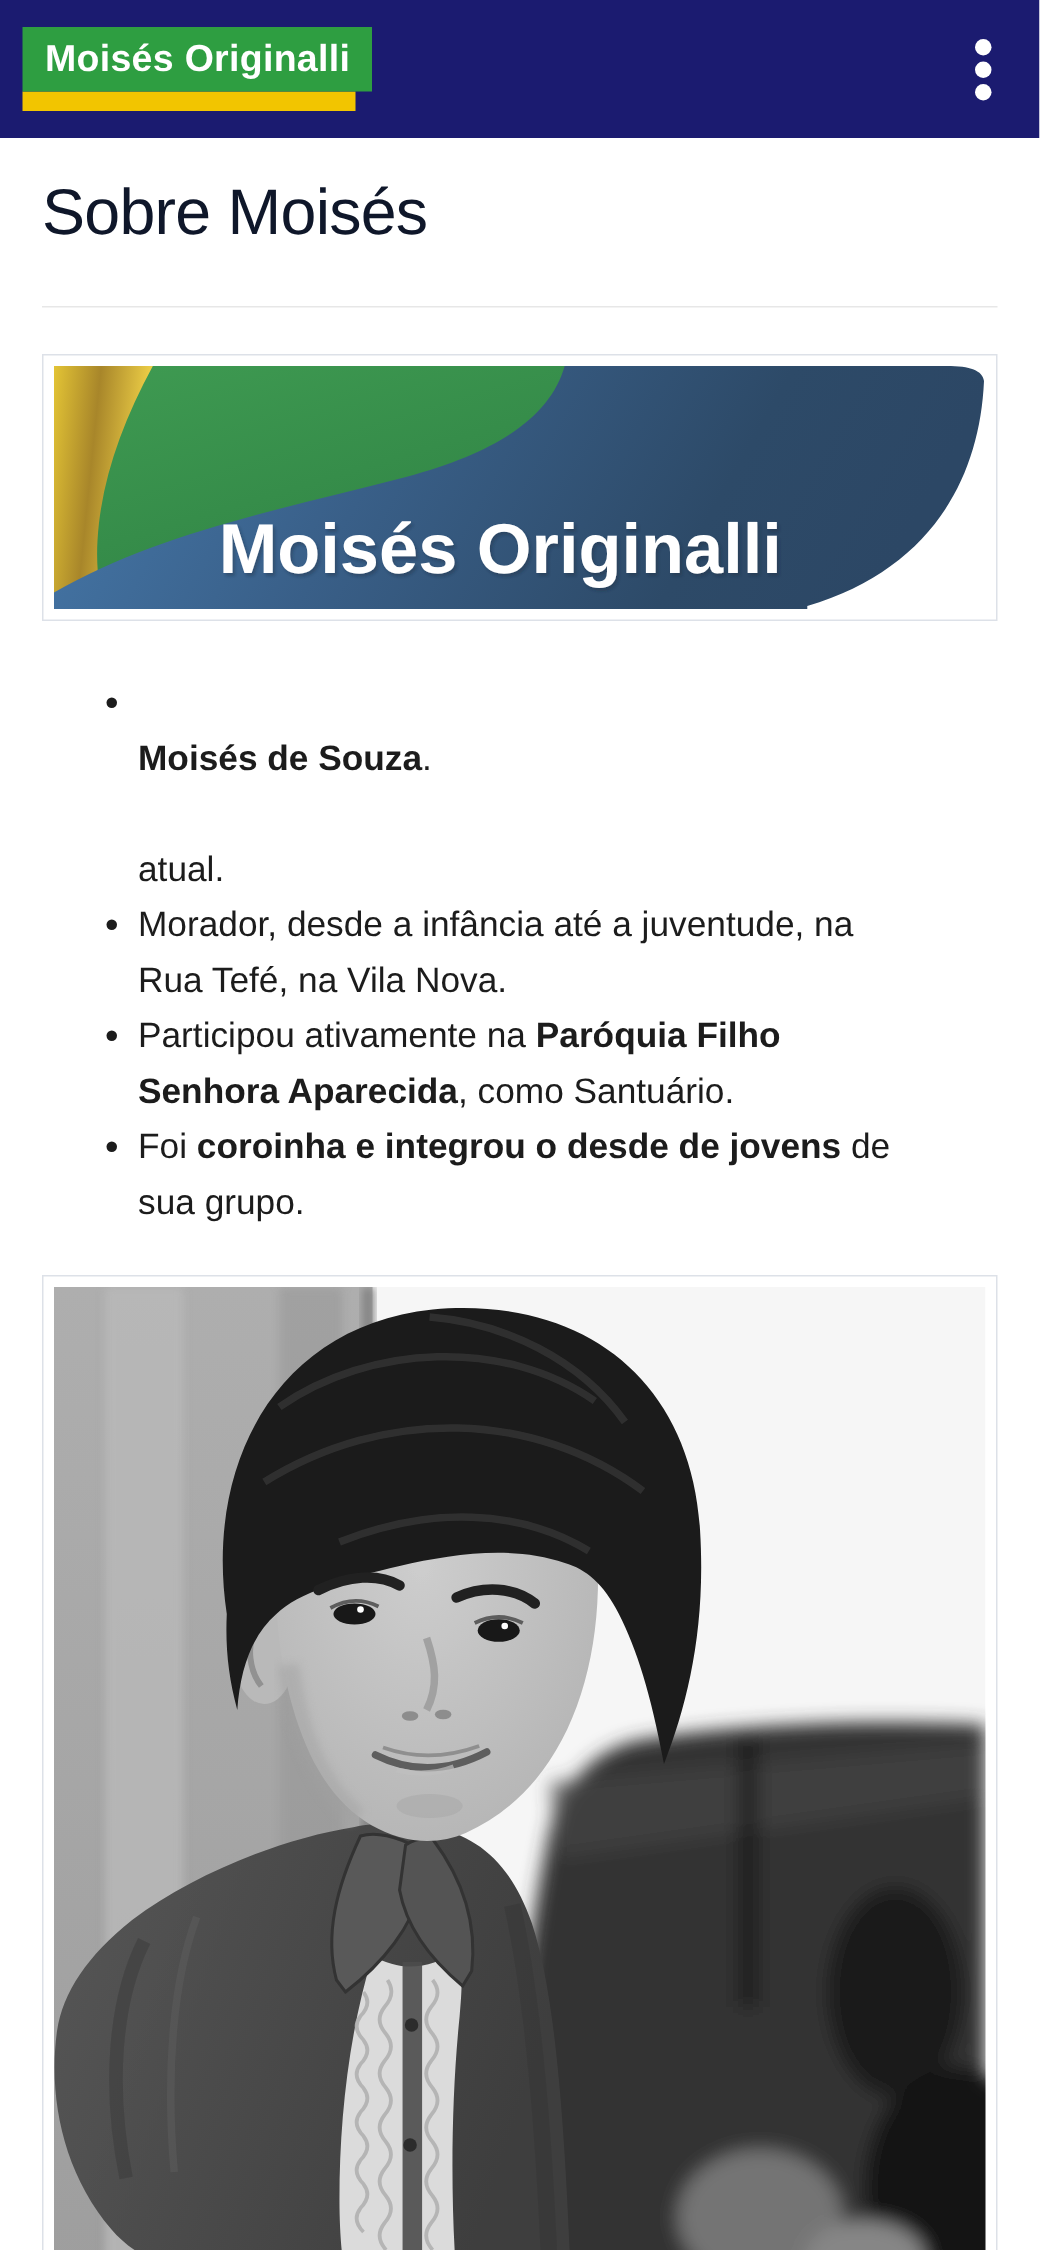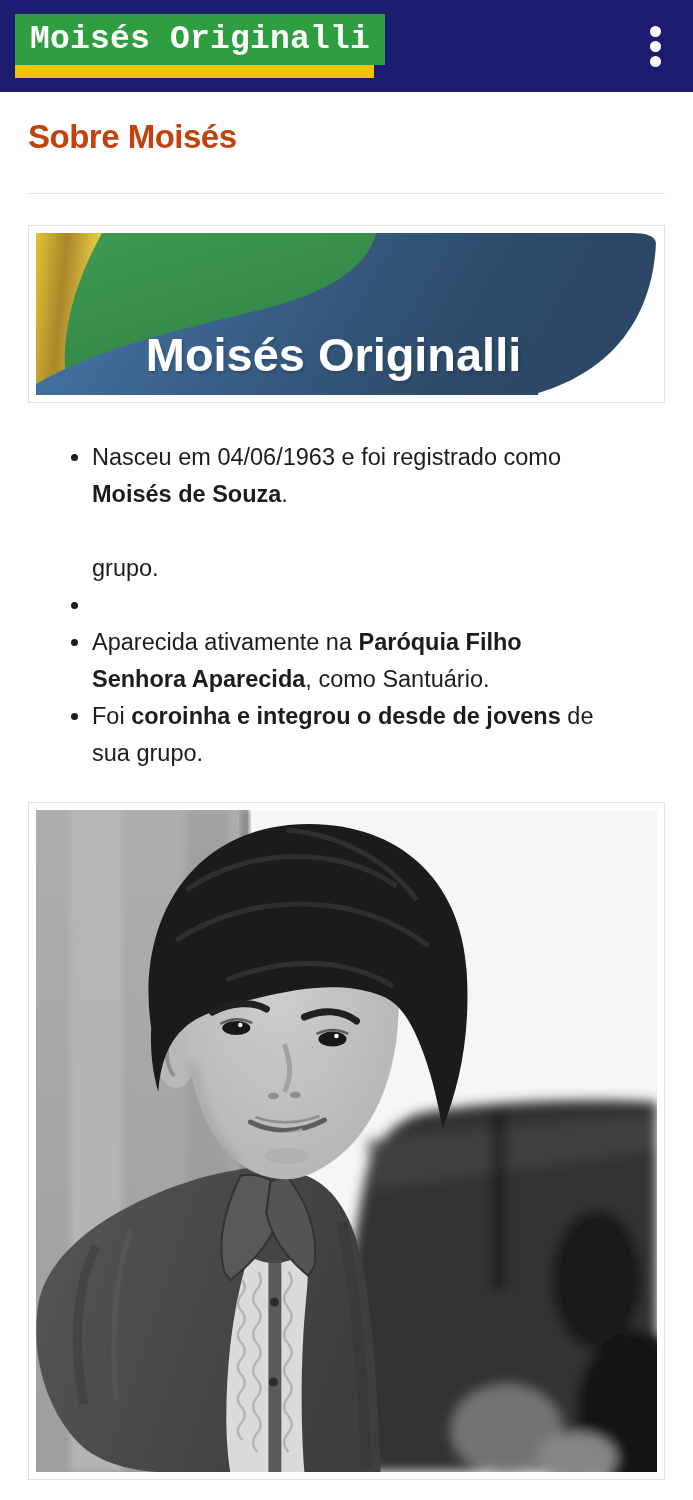--- a/index.html
+++ b/index.html
@@ -17,44 +17,43 @@
     background: var(--header-bg, #1b1b70);
     display: flex; align-items: center; justify-content: space-between;
     padding: 0 26px 0 15px;
   }
   .logo { cursor: pointer; }
   .logo-green {
     display: inline-block;
     background: var(--logo-green, #2e9e41);
     color: #fff;
     font-weight: bold;
-    font-size: 33px;
+    font-size: 25px;
     letter-spacing: 0.2px;
     padding: 8px 15px 7px 15px;
     line-height: 1.1;
-    font-family: Liberation Mono, monospace;
   }
   .logo-yellow {
     height: 13px;
     background: var(--logo-yellow, #f2c500);
     margin-right: 11px;
   }
   .kebab {
     display: flex; flex-direction: column; align-items: center; gap: 4px;
     padding: 6px; cursor: pointer;
   }
   .kebab .dot { width: 11px; height: 11px; border-radius: 50%; background: #fff; }
 
   
   h1.page-title {
     margin: 26px 28px 0 28px;
-    font-size: 33px;
-    font-weight: 700;
+    font-size: 43px;
+    font-weight: 400;
     letter-spacing: -0.5px;
-    color: #c2410c;
+    color: #0f172a;
     line-height: 1.15;
   }
   hr.divider {
     border: none;
     border-top: 1px solid var(--divider, #e7e7e7);
     margin: 37px 28px 0 28px;
   }
 
   
   .figure-box {
@@ -120,23 +119,23 @@
     </defs>
     <rect width="622" height="162" fill="#ffffff"></rect>
     <path d="M0,0 L420,0 C390,55 330,75 240,95 C150,113 55,128 0,158 Z" fill="url(#gGreen)"></path>
     <path d="M0,0 L66,0 C47,35 34,70 30,105 C27,132 30,148 34,162 L0,162 Z" fill="url(#gYellow)"></path>
     <path d="M0,151 C70,111 150,96 235,74 C302,56 332,31 341,0 L596,0 C612,0 620,3 621,10 C618,77 584,136 503,160 L503,162 L0,162 Z" fill="url(#gBlue)"></path>
     <text x="298" y="138" text-anchor="middle" font-family="Liberation Sans, sans-serif" font-weight="bold" font-size="47" fill="#ffffff" filter="url(#tShadow)">Moisés Originalli</text>
   </svg>
 </div>
 
 <ul class="about-list">
-    <li><span>Nasceu em 04/06/1963 e foi registrado como</span><br><b>Moisés de Souza</b><span>.</span><br><br><span>grupo.</span></li>
-    <li><br></li>
-    <li><span>Aparecida ativamente na </span><b>Paróquia Filho</b><br><b>Senhora Aparecida</b><span>, como Santuário.</span></li>
+    <li><br><b>Moisés de Souza</b><span>.</span><br><br><span>atual.</span></li>
+    <li><span>Morador, desde a infância até a juventude, na</span><br><span>Rua Tefé, na Vila Nova.</span></li>
+    <li><span>Participou ativamente na </span><b>Paróquia Filho</b><br><b>Senhora Aparecida</b><span>, como Santuário.</span></li>
     <li><span>Foi </span><b>coroinha e integrou o desde de jovens</b><span> de</span><br><span>sua grupo.</span></li>
   </ul>
 
 <div class="figure-box photo-box">
   <svg viewBox="0 0 620 662" height="662" preserveAspectRatio="none">
     <defs>
       <filter id="blur6" x="-20%" y="-20%" width="140%" height="140%">
           <feGaussianBlur stdDeviation="6"></feGaussianBlur>
         </filter>
       <filter id="blur3" x="-20%" y="-20%" width="140%" height="140%">

